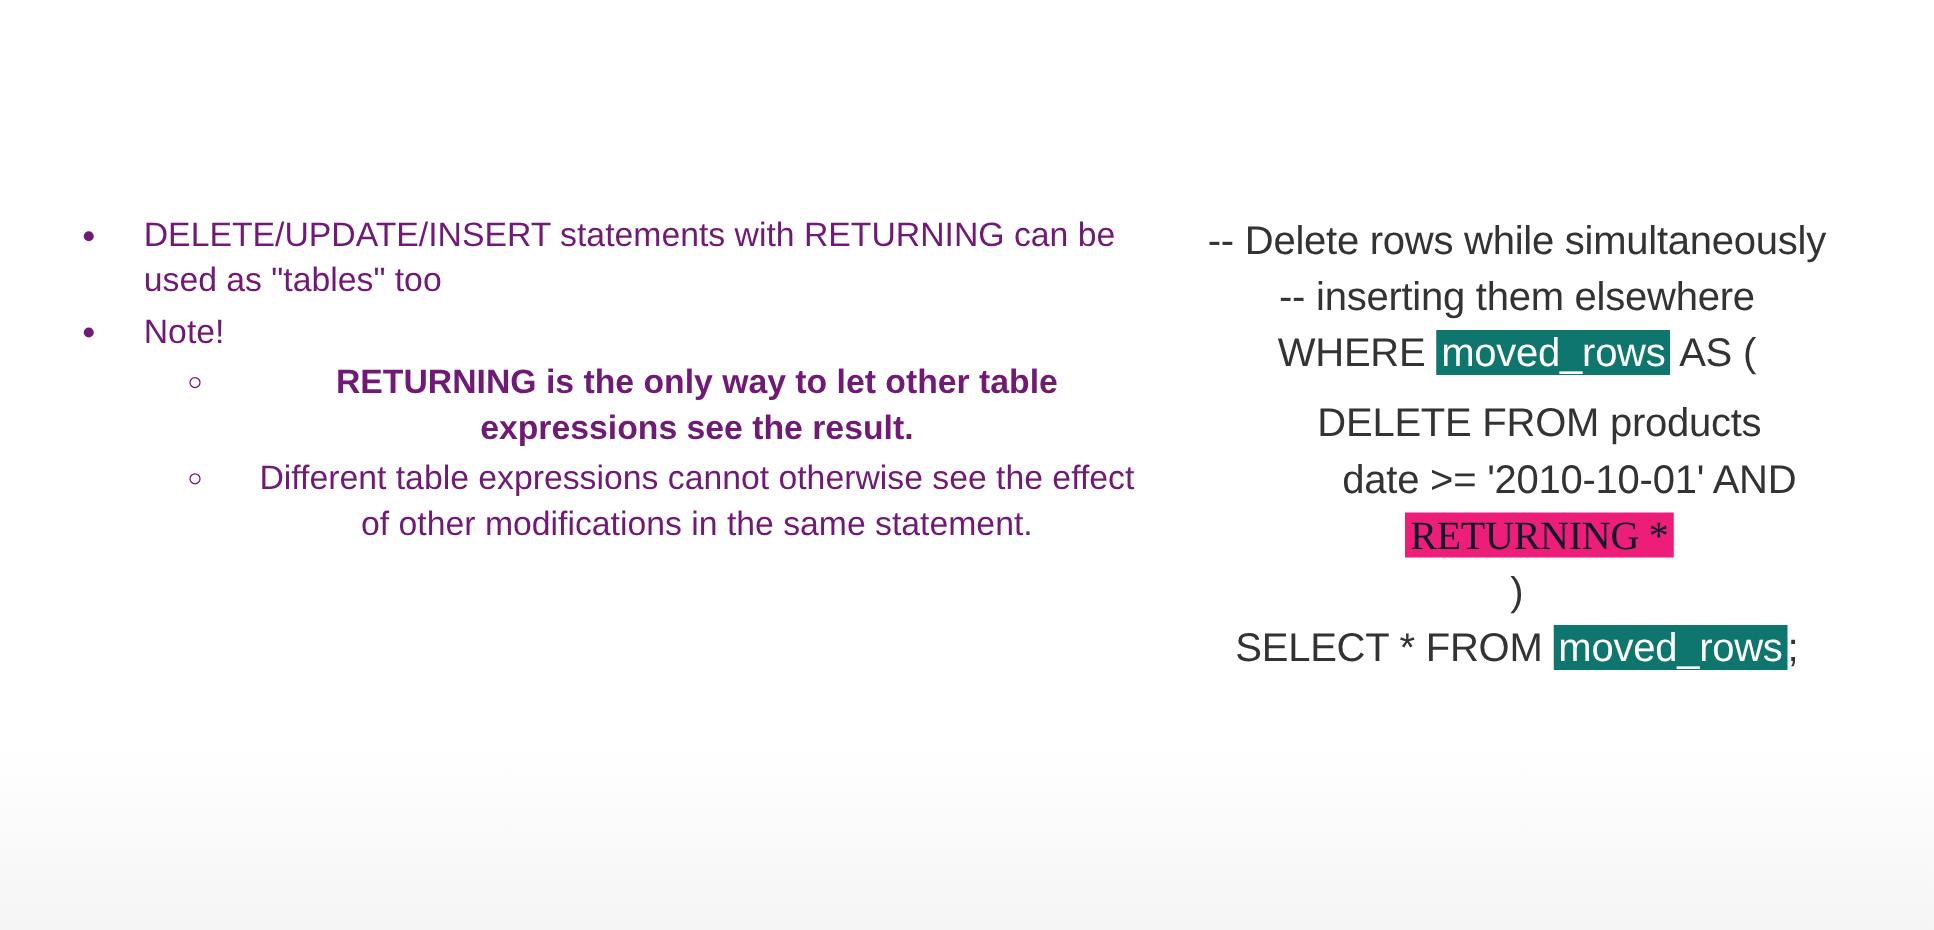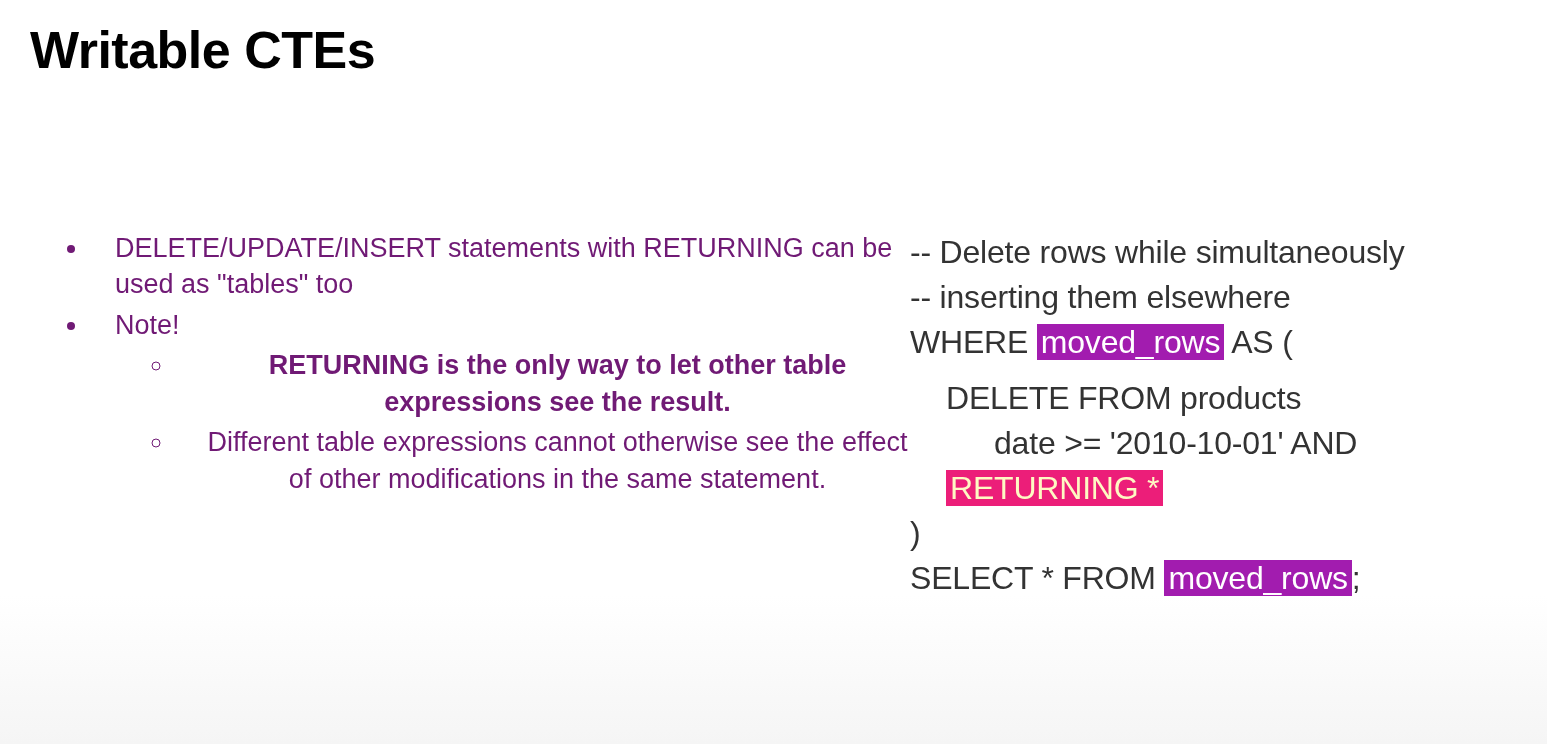--- a/index.html
+++ b/index.html
@@ -62,40 +62,41 @@
   }
   ul.level2 > li {
     padding-left: 30px;
     margin-bottom: 4px;
     text-align: center;
   }
   .bold {
     font-weight: 700;
   }
   .hl-orange {
-    background: #a21caf;
+    background: #0f766e;
     color: #fff;
     padding: 0 4px;
   }
   .hl-pink {
     background: #ec1e79;
-    color: #fef9c3;
+    color: #0f172a;
     padding: 0 4px;
+    font-family: Liberation Serif, serif;
   }
   .code-line {
     white-space: pre;
+    text-align: center;
   }
   .indent1 { padding-left: 36px; display: inline-block; margin-top: 12px; }
   .indent2 { padding-left: 84px; display: inline-block; }
 </style>
 </head>
 <body>
 
 <div class="slide">
-  <h1 class="title">Writable CTEs</h1>
 
   <div class="content">
     <div class="left">
       <ul class="level1">
         <li>DELETE/UPDATE/INSERT statements with RETURNING can be used as "tables" too</li>
         <li>
           <span>Note!</span>
           <ul class="level2">
             <li><span class="bold">RETURNING is the only way to let other table expressions see the result.</span></li>
             <li>Different table expressions cannot otherwise see the effect of other modifications in the same statement.</li>

